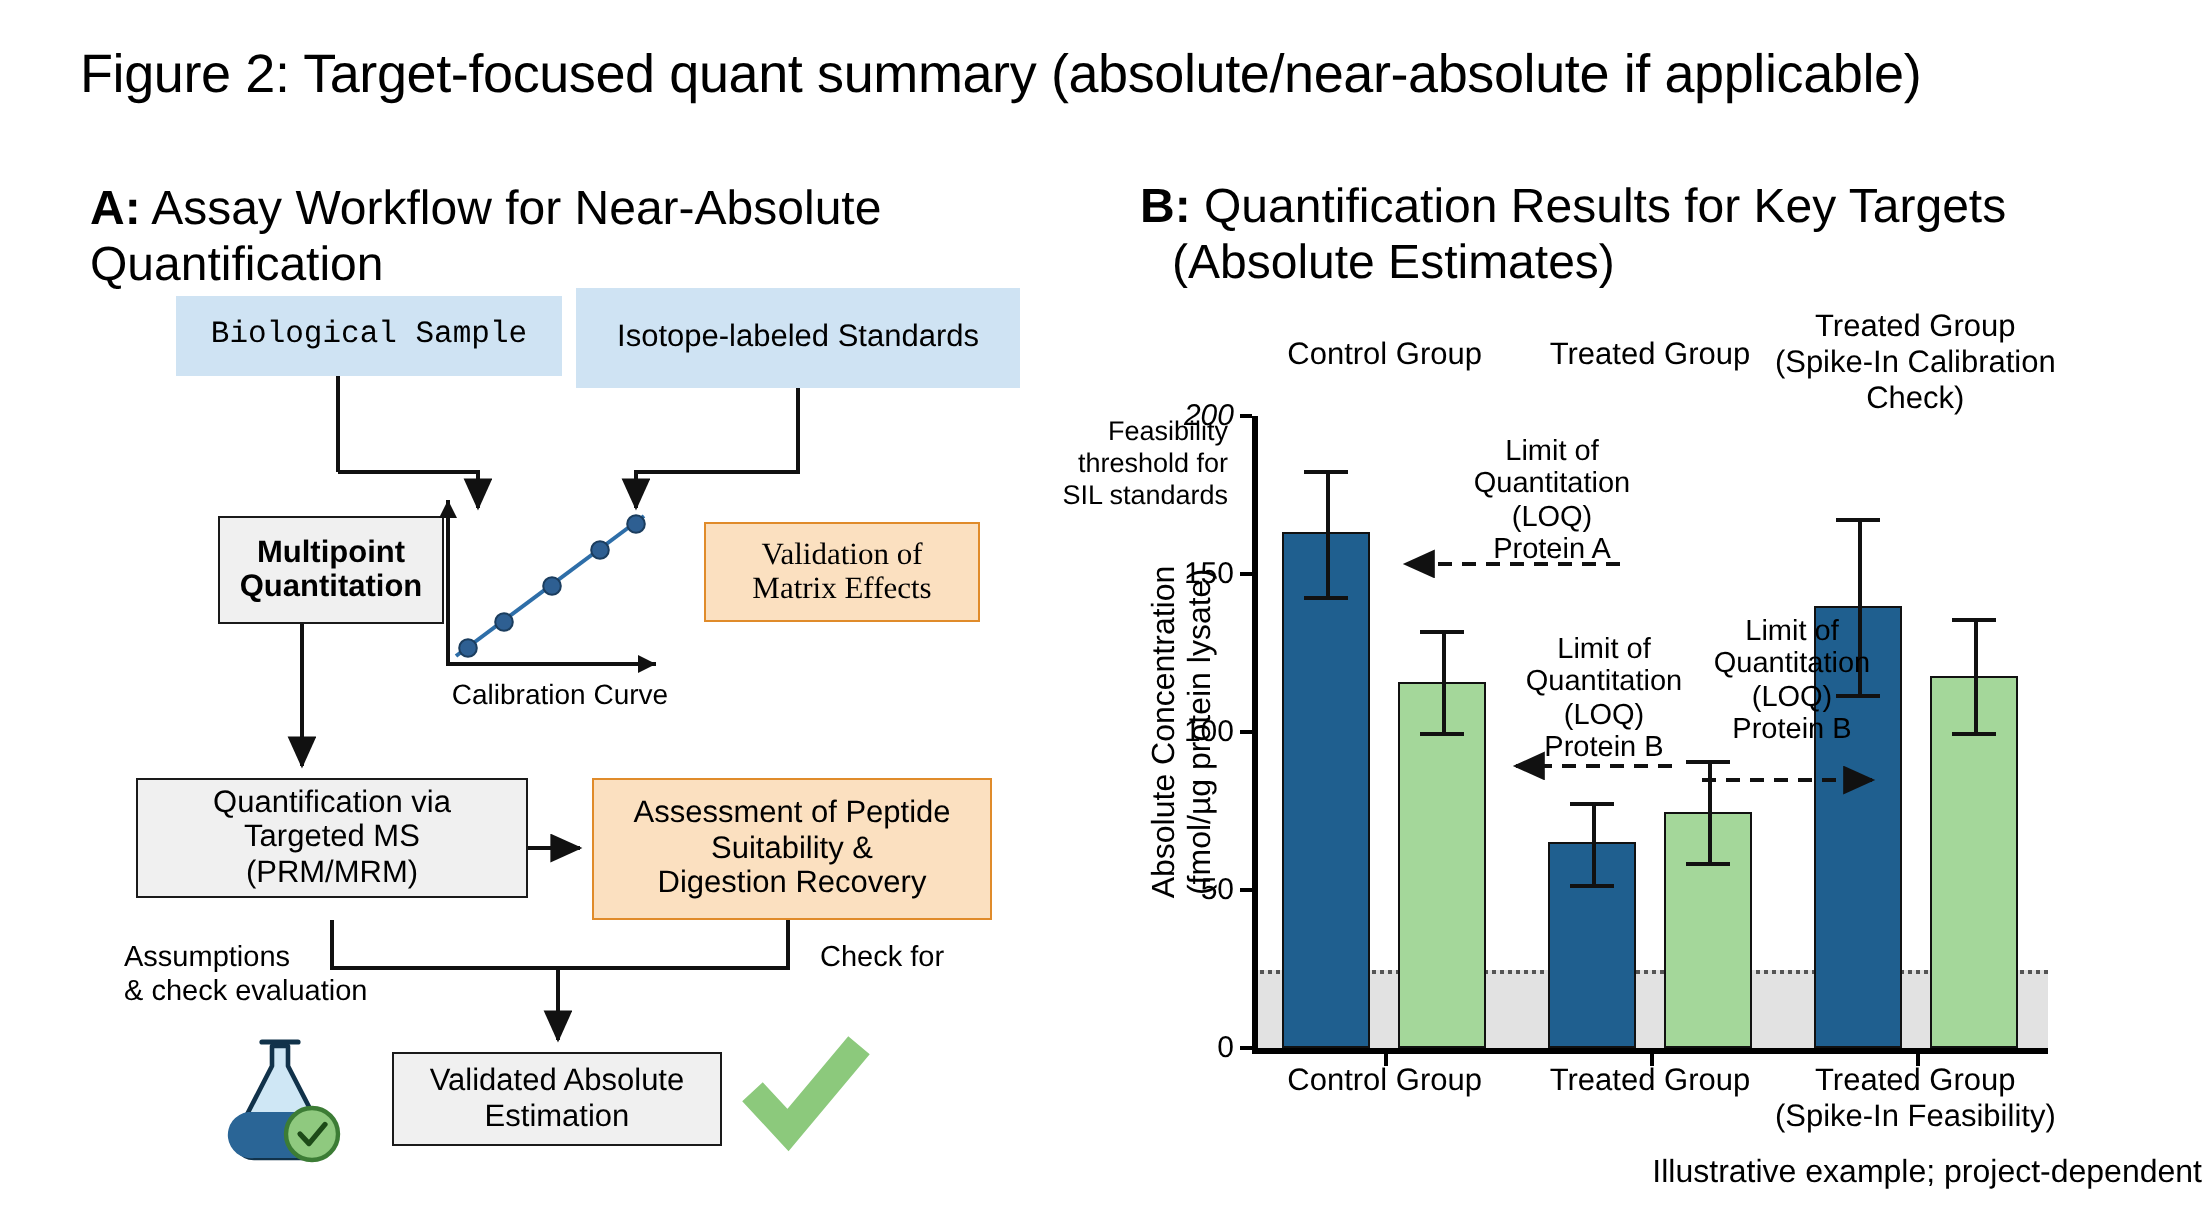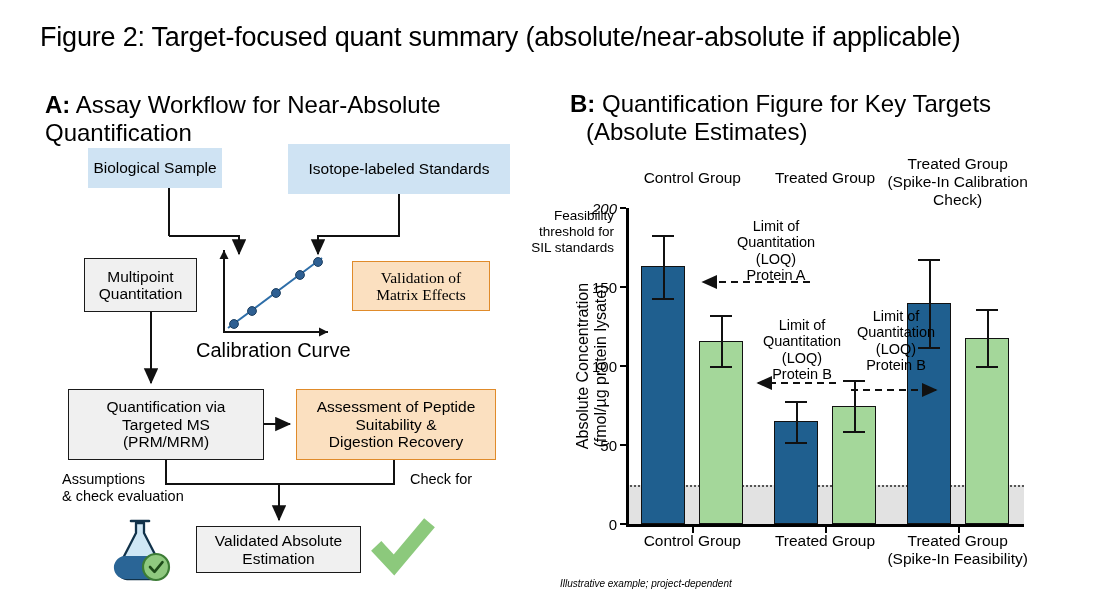--- a/index.html
+++ b/index.html
@@ -21,30 +21,30 @@
 
   .box{
     position:absolute;box-sizing:border-box;
     display:flex;align-items:center;justify-content:center;
     text-align:center;line-height:1.12;font-size:15.5px;
   }
   .box-blue{background:#cfe3f3;border:none;}
   .box-gray{background:#f0f0f0;border:1.6px solid #1a1a1a;}
   .box-orange{background:#fbe0c0;border:1.6px solid #e08b2a;}
 
-  #box-bio{left:88px;top:148px;width:134px;height:40px;}
+  #box-bio{left:88px;top:148px;width:193px;height:40px;font-family:Liberation Mono, monospace;}
   #box-sil{left:288px;top:144px;width:222px;height:50px;}
-  #box-cal{left:84px;top:258px;width:113px;height:54px;}
+  #box-cal{left:109px;top:258px;width:113px;height:54px;font-weight:bold;}
   #box-val{left:352px;top:261px;width:138px;height:50px;font-family:Liberation Serif, serif;}
-  #box-quant{left:68px;top:389px;width:196px;height:71px;}
+  #box-quant{left:68px;top:389px;width:196px;height:60px;}
   #box-assess{left:296px;top:389px;width:200px;height:71px;}
   #box-final{left:196px;top:526px;width:165px;height:47px;}
 
   .cal-caption{position:absolute;left:196px;top:339px;width:168px;
-    text-align:left;font-size:20px;line-height:1.15;}
+    text-align:center;font-size:14px;line-height:1.15;}
   .side-note{position:absolute;font-size:14.5px;line-height:1.15;}
   #note-assume{left:62px;top:471px;}
   #note-check{left:410px;top:471px;}
 
   svg.ov{position:absolute;left:0;top:0;width:560px;height:614px;
     pointer-events:none;overflow:visible;}
 
   
   #panel-b{position:absolute;left:560px;top:0;width:541px;height:614px;}
   #pb-head{left:10px;top:90px;line-height:1.17;}
@@ -74,21 +74,21 @@
   .err{position:absolute;width:0;border-left:2px solid #111;}
   .err-cap{position:absolute;height:0;border-top:2.5px solid #111;}
 
   .grp-top{position:absolute;text-align:center;font-size:15.5px;line-height:1.15;}
   .grp-bot{position:absolute;text-align:center;font-size:15.5px;line-height:1.17;}
   .grp-tick{position:absolute;width:2px;height:7px;background:#000;}
 
   .ann{position:absolute;font-size:14.5px;line-height:1.13;text-align:center;}
 
   .footer{position:absolute;left:560px;top:578px;width:541px;
-    text-align:left;font-size:10px;font-style:italic;}
+    text-align:right;font-size:16px;}
 </style>
 </head>
 <body>
 
 <div class="fig-title">Figure 2: Target-focused quant summary (absolute/near-absolute if applicable)</div>
 
 <div id="panel-a">
 
   <div class="panel-head" id="pa-head">
     <b>A:</b>
@@ -197,21 +197,21 @@
     <g>
       <path d="M381,551 l13,14 l31,-37" fill="none" stroke="#8cc97c" stroke-width="14" stroke-linecap="square" stroke-linejoin="miter"></path>
     </g>
   </svg>
 </div>
 
 <div id="panel-b">
   <div class="panel-head" id="pb-head">
     <div>
       <b>B:</b>
-      <span>Quantification Figure for Key Targets</span>
+      <span>Quantification Results for Key Targets</span>
     </div>
     <div style="padding-left:16px;">(Absolute Estimates)</div>
   </div>
 
   <div id="plot">
 
     <div class="ylabel">
       <div>Absolute Concentration</div>
       <div>(fmol/µg protein lysate)</div>
     </div>

